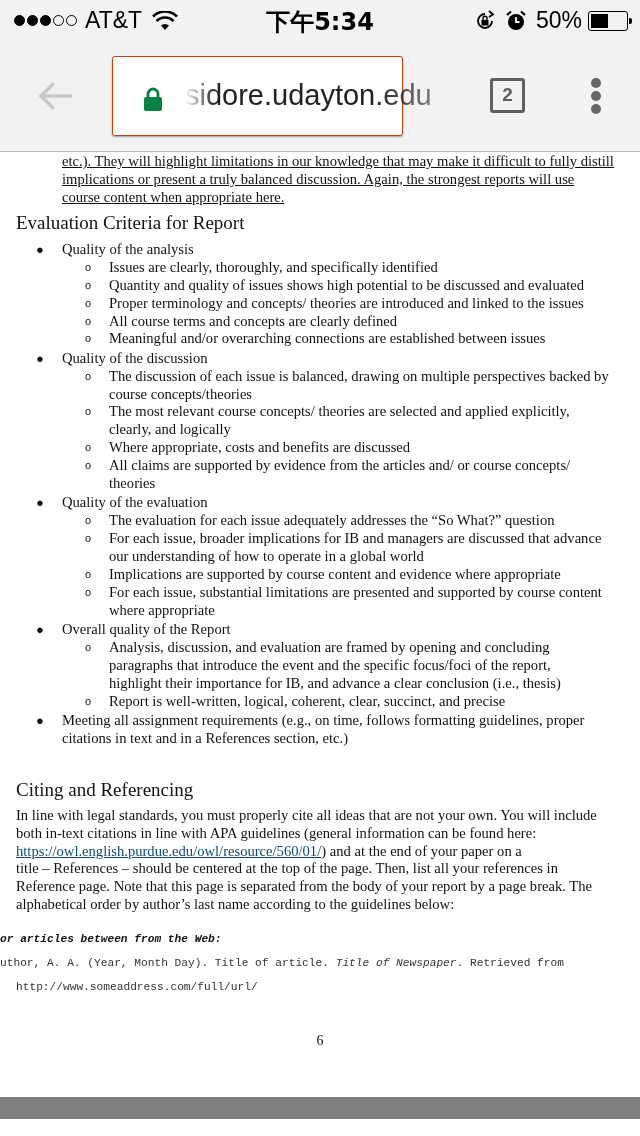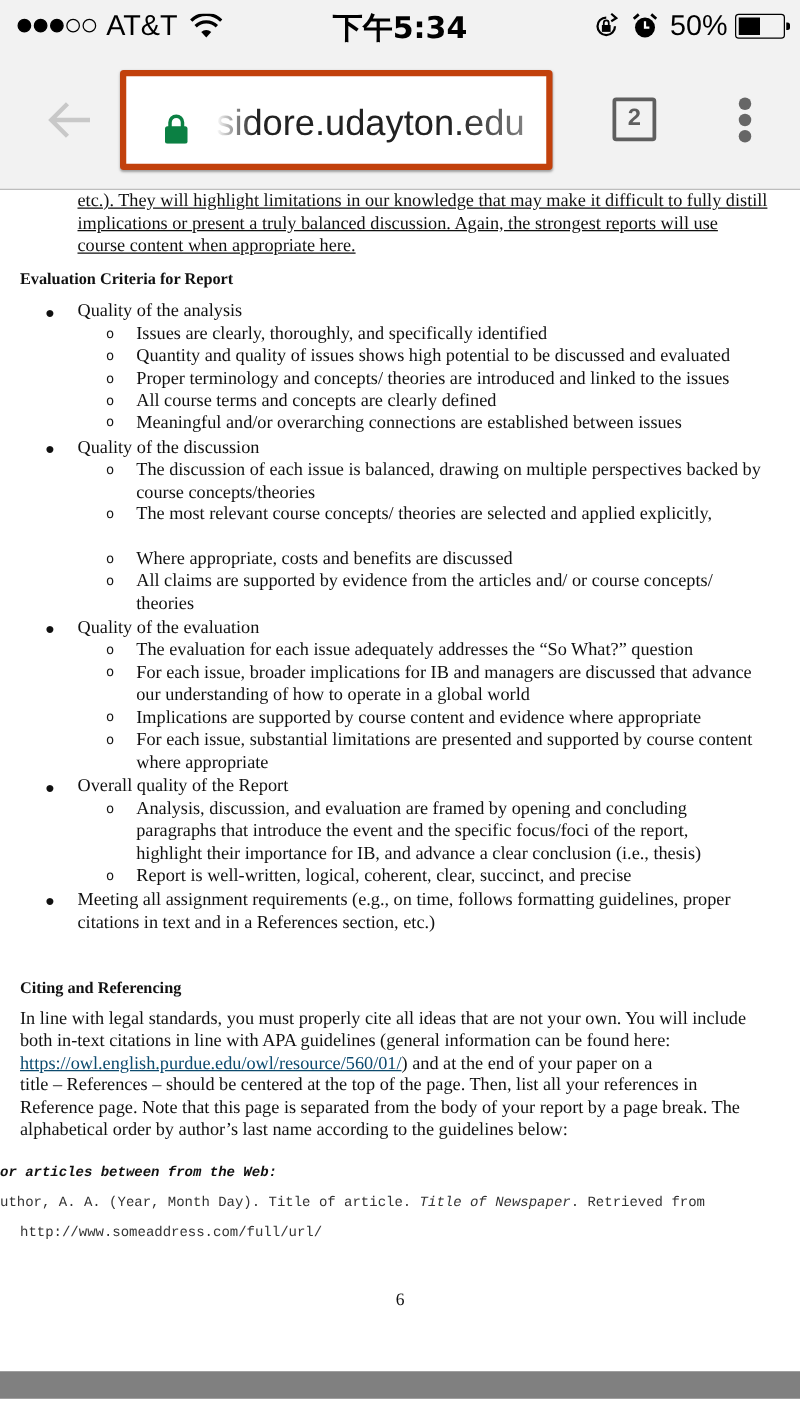--- a/index.html
+++ b/index.html
@@ -18,36 +18,36 @@
   .sb-right { position: absolute; right: 12px; top: 7px; display: flex; align-items: center; }
   .sb-icon { display: inline-block; margin-right: 10px; }
   .battery { width: 40px; height: 20px; border: 1.5px solid #000; border-radius: 3px; margin-left: 6px; position: relative; padding: 2px; }
   .battery-fill { height: 100%; background: #000; }
   .battery::after { content: ""; position: absolute; right: -5px; top: 6px; width: 3px; height: 6px; background: #000; border-radius: 0 2px 2px 0; }
 
   
   .toolbar { position: absolute; left: 0; top: 40px; width: 640px; height: 112px; background: #f2f2f2;
     border-bottom: 1px solid #bdbdbd; }
   .back-btn { position: absolute; left: 36px; top: 36px; width: 40px; height: 40px; }
-  .omnibox { position: absolute; left: 96px; top: 16px; width: 346px; height: 80px; background: #fff;
-    border-radius: 3px; box-shadow: 0 1px 2px rgba(0,0,0,0.35); border: 5px solid #c2410c; }
+  .omnibox { position: absolute; left: 112px; top: 16px; width: 291px; height: 80px; background: #fff;
+    border-radius: 3px; box-shadow: 0 1px 2px rgba(0,0,0,0.35); border: 1px solid #c2410c; }
   .lock { position: absolute; left: 30px; top: 30px; width: 20px; height: 24px; }
   .url { position: absolute; left: 72px; top: 22px; font-family: "Liberation Sans", sans-serif; font-size: 29px;
     color: #222; white-space: nowrap; overflow: hidden; width: 268px;
     -webkit-mask-image: linear-gradient(to right, transparent 0, #000 30px, #000 190px, rgba(0,0,0,0.4) 268px); }
   .tabs-btn { position: absolute; left: 490px; top: 38px; width: 35px; height: 35px; border: 3.5px solid #5f5f5f;
     border-radius: 3px; font-family: "Liberation Sans", sans-serif; font-weight: bold; font-size: 19px; color: #5f5f5f;
     text-align: center; line-height: 28px; }
   .menu-btn { position: absolute; left: 588px; top: 38px; width: 16px; height: 36px; }
   .menu-dot { width: 10px; height: 10px; border-radius: 50%; background: #666; margin: 0 auto 3px; }
 
   
   .doc { position: absolute; left: 0; top: 153px; width: 640px; height: 945px; background: #fff; font-size: 14.6px; line-height: 17.8px; overflow: hidden; }
   .para-indent { position: absolute; left: 62px; top: 0; width: 570px; }
-  .heading { position: absolute; left: 16px; font-weight: bold; font-size: 13px; }
+  .heading { position: absolute; left: 16px; font-weight: normal; font-size: 19px; }
   .li1 { position: absolute; left: 62px; }
   .li1 .bullet { position: absolute; left: -26px; top: 0; font-size: 13px; }
   .li2 { position: absolute; left: 109px; width: 520px; }
   .li2 .bullet { position: absolute; left: -24px; top: 0; font-size: 11px; font-family: "Liberation Sans", sans-serif; }
   .body-para { position: absolute; left: 16px; width: 616px; }
   .link { color: #0c4a6e; text-decoration: underline; margin-top: 36px; }
   .mono { position: absolute; font-family: "Liberation Mono", monospace; font-size: 11.2px; color: #333; white-space: nowrap; }
   .mono.bold { font-weight: bold; font-style: italic; color: #111; }
   .page-num { position: absolute; left: 0; width: 640px; text-align: center; font-size: 14px; }
   .bottom-bar { position: absolute; left: 0; top: 1097px; width: 640px; height: 22px; background: #808080; }
@@ -155,20 +155,21 @@
     <span>Quality of the discussion</span>
   </div>
   <div class="li2" style="top:215px;">
       <span class="bullet">o</span>
       <div>The discussion of each issue is balanced, drawing on multiple perspectives backed by</div>
       <div>course concepts/theories</div>
     </div>
   <div class="li2" style="top:250px;">
       <span class="bullet">o</span>
       <div>The most relevant course concepts/ theories are selected and applied explicitly,</div>
+      <div>clearly, and logically</div>
     </div>
   <div class="li2" style="top:286px;">
       <span class="bullet">o</span>
       <div>Where appropriate, costs and benefits are discussed</div>
     </div>
   <div class="li2" style="top:304px;">
       <span class="bullet">o</span>
       <div>All claims are supported by evidence from the articles and/ or course concepts/</div>
       <div>theories</div>
     </div>

